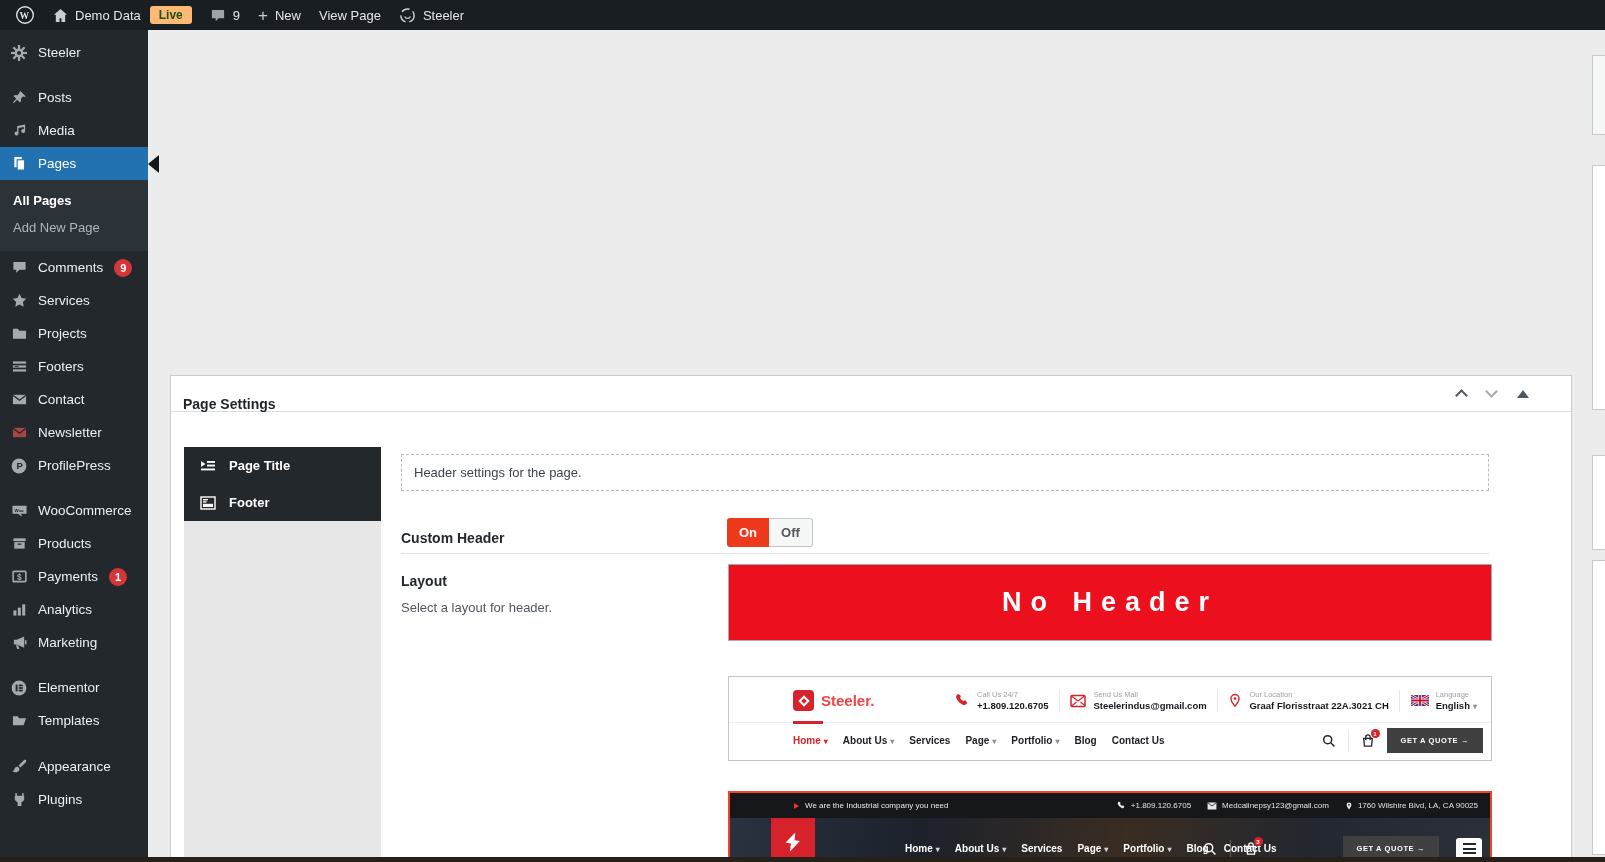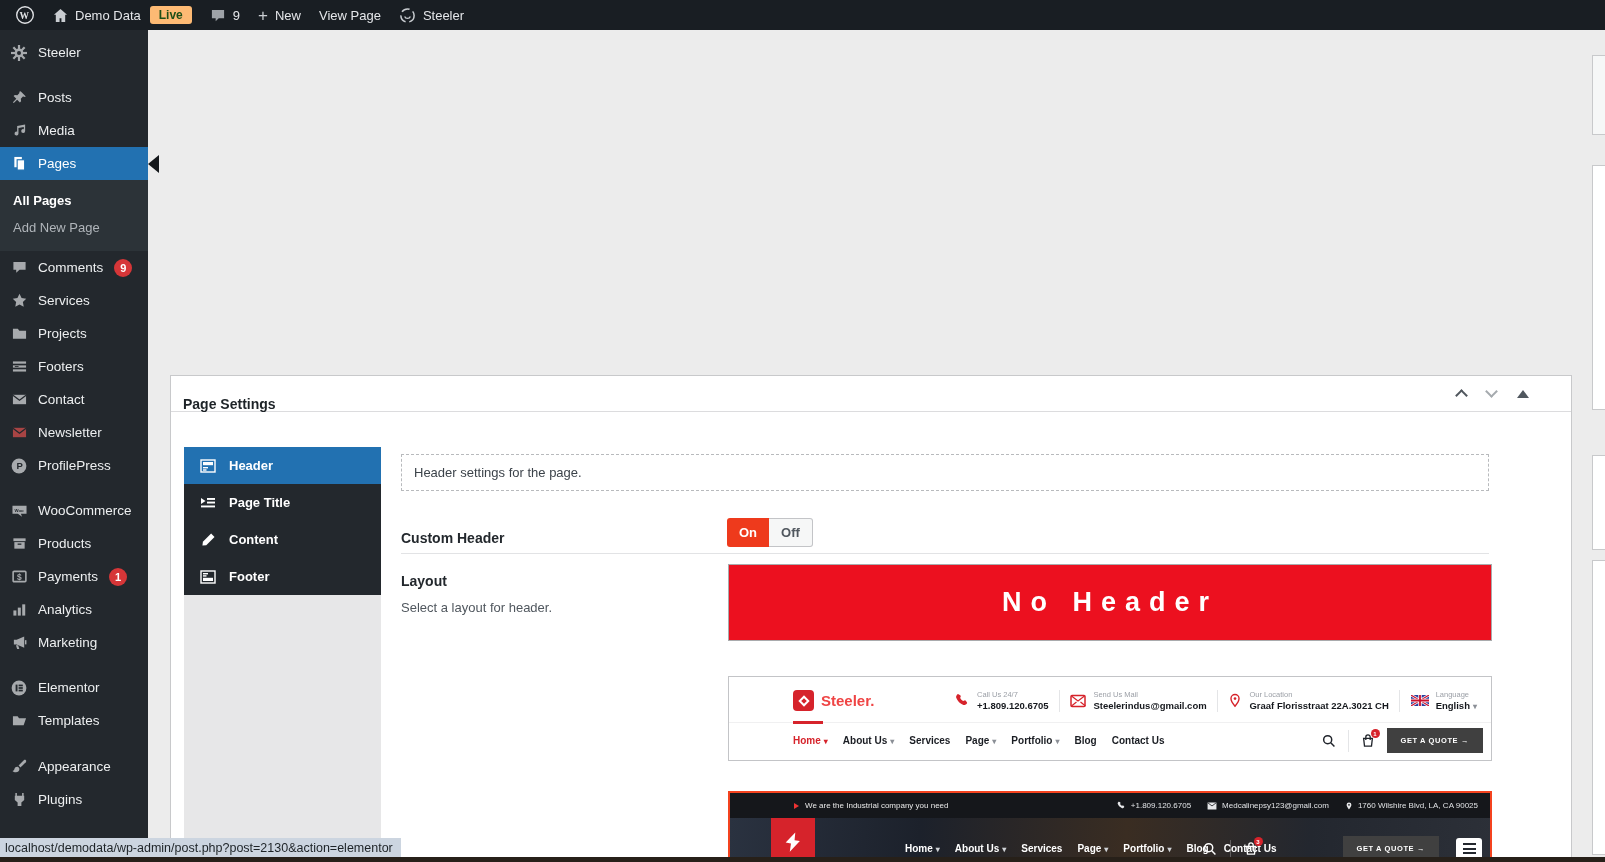--- a/index.html
+++ b/index.html
@@ -411,49 +411,30 @@
       <span class="ps-title">Page Settings</span>
       <span class="ps-controls">
         <span class="chev up"></span>
         <span class="chev down"></span>
         <span class="tri-up"></span>
       </span>
     </div>
     <div class="ps-body">
 
       <div id="tabs-col">
-        <div class="tab active">
-          <span class="tab-icon">
-            <svg width="16" height="16" viewBox="0 0 16 16">
-                <rect x="1" y="2" width="14" height="12" fill="none" stroke="#fff" stroke-width="1.4"></rect>
-                <rect x="3" y="4" width="10" height="3.2" fill="#fff"></rect>
-                <rect x="3" y="9" width="5" height="1.4" fill="#fff"></rect>
-                <rect x="3" y="11.3" width="3.5" height="1.4" fill="#fff"></rect>
-              </svg>
-          </span>
-          <span>Header</span>
-        </div>
         <div class="tab">
           <span class="tab-icon">
             <svg width="16" height="16" viewBox="0 0 16 16">
                 <path d="M1 3l4.5 3L1 9z" fill="#fff"></path>
                 <rect x="7" y="3" width="8" height="1.9" fill="#fff"></rect>
                 <rect x="7" y="6.6" width="8" height="1.9" fill="#fff"></rect>
                 <rect x="1" y="10.5" width="14" height="1.9" fill="#fff"></rect>
               </svg>
           </span>
           <span>Page Title</span>
-        </div>
-        <div class="tab">
-          <span class="tab-icon">
-            <svg width="15" height="15" viewBox="0 0 16 16">
-                <path d="M10.8 1.6l3.6 3.6L5.6 14l-4.1.5L2 10.4z" fill="#fff"></path>
-              </svg>
-          </span>
-          <span>Content</span>
         </div>
         <div class="tab">
           <span class="tab-icon">
             <svg width="16" height="16" viewBox="0 0 16 16">
                 <rect x="1" y="2" width="14" height="12" fill="none" stroke="#fff" stroke-width="1.4"></rect>
                 <rect x="3" y="8.8" width="10" height="3.2" fill="#fff"></rect>
                 <rect x="3" y="4" width="5" height="1.4" fill="#fff"></rect>
                 <rect x="3" y="6.2" width="3.5" height="1.4" fill="#fff"></rect>
               </svg>
           </span>
@@ -647,16 +628,15 @@
     </div>
   </div>
 
   <div id="right-col">
     <div class="rbox grayfill" style="top:25px;height:80px;"></div>
     <div class="rbox" style="top:135px;height:245px;"></div>
     <div class="rbox" style="top:425px;height:95px;"></div>
     <div class="rbox" style="top:530px;height:295px;"></div>
   </div>
 
-  <div id="status-tooltip">localhost/demodata/wp-admin/post.php?post=2130&amp;action=elementor</div>
   <div id="bottom-strip"></div>
 
 </div>
 
 </body></html>

